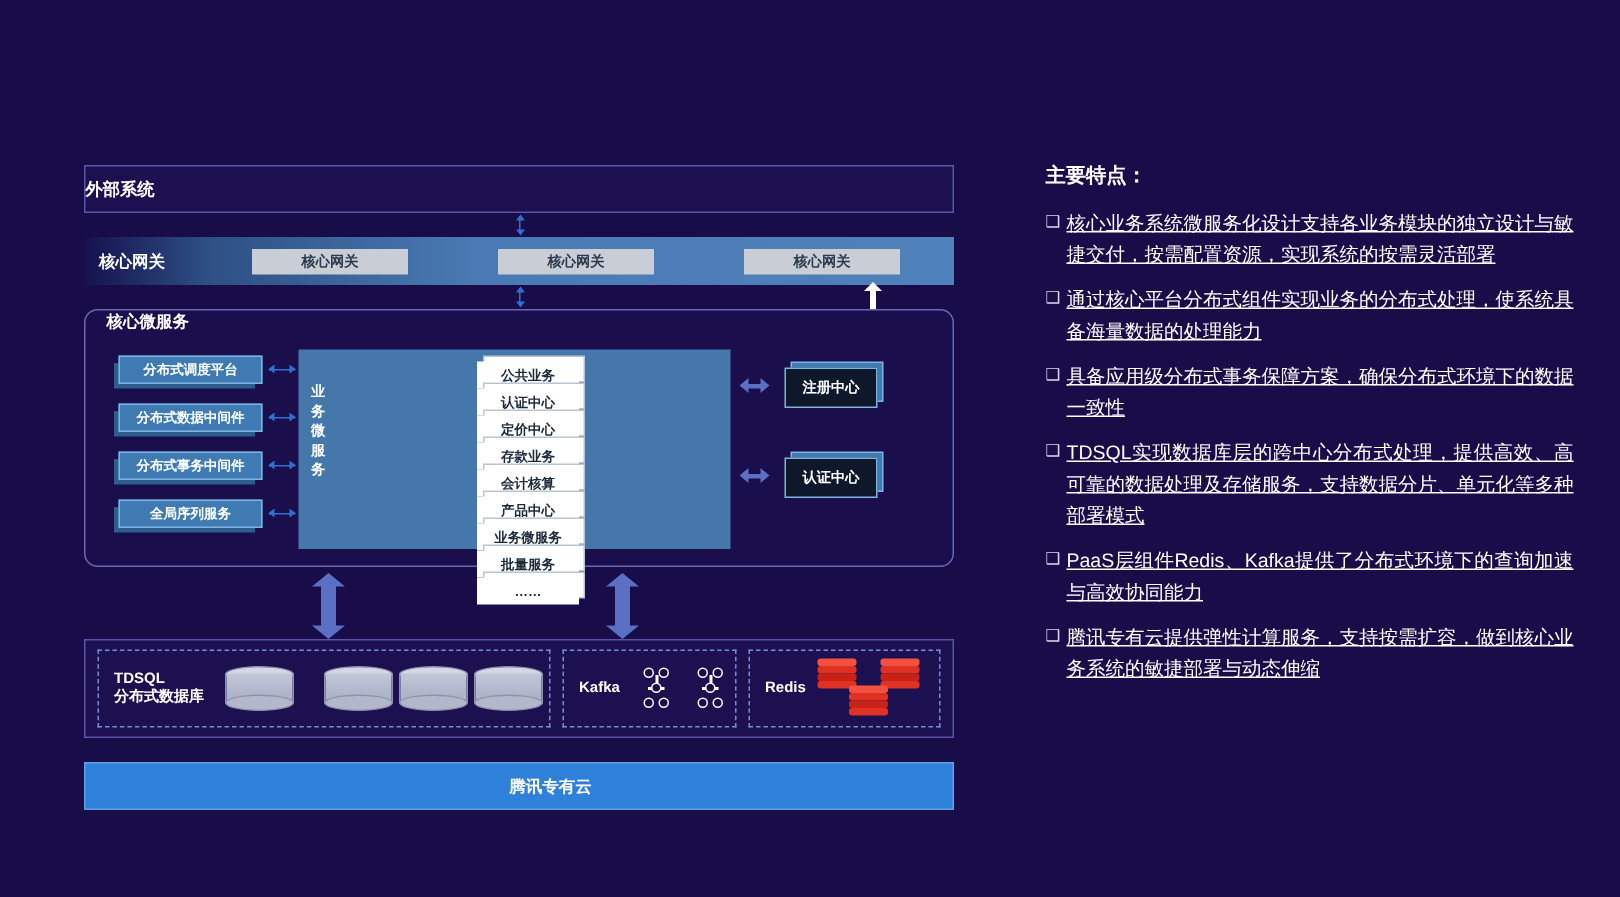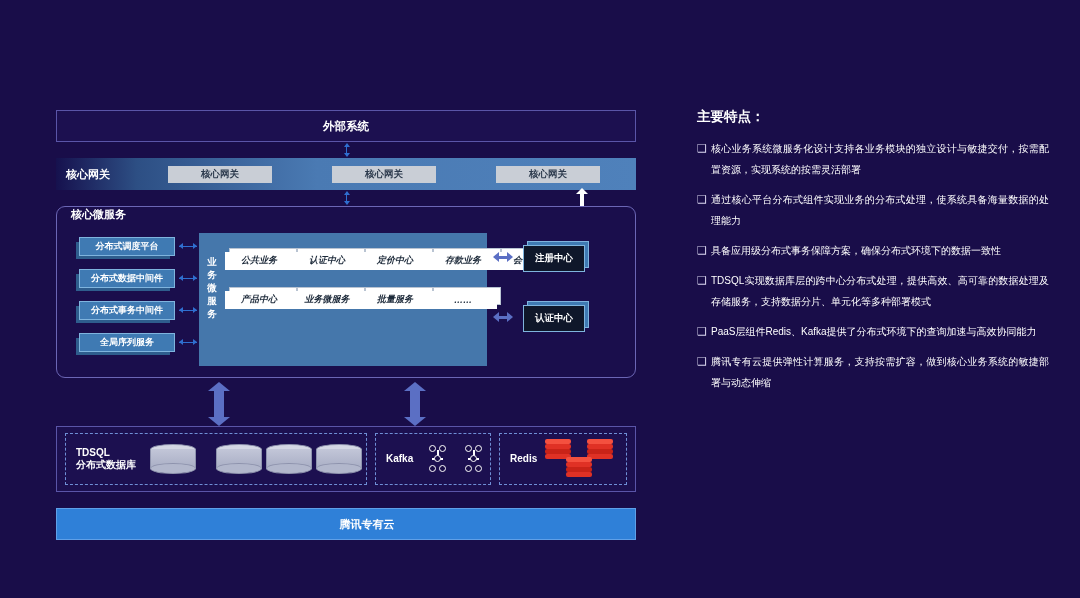--- a/index.html
+++ b/index.html
@@ -20,21 +20,21 @@
   }
 
   
   .diagram{position:absolute;left:56px;top:110px;width:582px;height:435px;}
 
   
   .ext-box{
     position:absolute;left:0;top:0;width:580px;height:32px;
     border:1px solid #5a55a8;box-sizing:border-box;
     background:#1c1050;
-    display:flex;align-items:center;justify-content:center;
+    display:flex;align-items:center;justify-content:flex-start;
     font-size:11.5px;font-weight:700;color:#ffffff;
   }
   .arrow-dbl{
     position:absolute;width:9px;
   }
   .arrow-dbl .line{position:absolute;left:4px;top:3px;bottom:3px;width:1px;background:#2f6fd0;}
   .arrow-dbl .up,.arrow-dbl .dn{
     position:absolute;left:1.5px;width:0;height:0;
     border-left:3px solid transparent;border-right:3px solid transparent;
   }
@@ -100,22 +100,22 @@
   .biz-block{
     position:absolute;left:142px;top:26px;width:288px;height:133px;
     background:#4577ab;
   }
   .biz-vlabel{
     position:absolute;left:6px;top:22px;width:14px;
     font-size:9.5px;font-weight:700;color:#ffffff;line-height:13px;text-align:center;
   }
   .biz-grid{
     position:absolute;left:26px;top:8px;right:8px;bottom:8px;
-    display:grid;grid-template-columns:repeat(5,1fr);grid-template-rows:repeat(3,1fr);
-    align-items:center;justify-items:center;font-style:italic;
+    display:grid;grid-template-columns:repeat(1,1fr);grid-template-rows:repeat(3,1fr);
+    align-items:center;justify-items:center;
   }
   .biz-cell{
     width:68px;height:18px;background:#ffffff;color:#1d2a3a;
     font-size:9px;font-weight:700;display:flex;align-items:center;justify-content:center;
     box-shadow:4px -4px 0 -1px #ffffff, 4px -4px 0 0 #b9c4d2;
     position:relative;
   }
 
   
   .center-box{
@@ -203,22 +203,23 @@
   }
 
   
   .features{position:absolute;left:697px;top:108px;width:352px;}
   .feat-title{font-size:13.5px;font-weight:700;color:#ffffff;margin-bottom:12px;}
   .feat-item{display:flex;margin-bottom:9px;}
   .feat-mark{
     flex:0 0 14px;font-size:11px;line-height:21px;color:#d9d6ef;
   }
   .feat-text{
-    flex:1;font-size:10px;line-height:21px;color:#ffffff;
+    flex:1;font-size:13px;line-height:21px;color:#ffffff;
     text-align:justify;
+    text-decoration:underline;
   }
 </style>
 </head>
 <body>
 
 <div class="slide">
 
 
   <div class="diagram">
 

